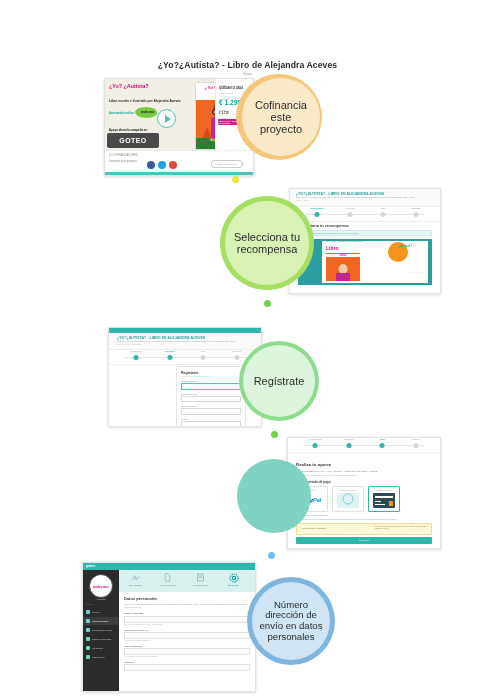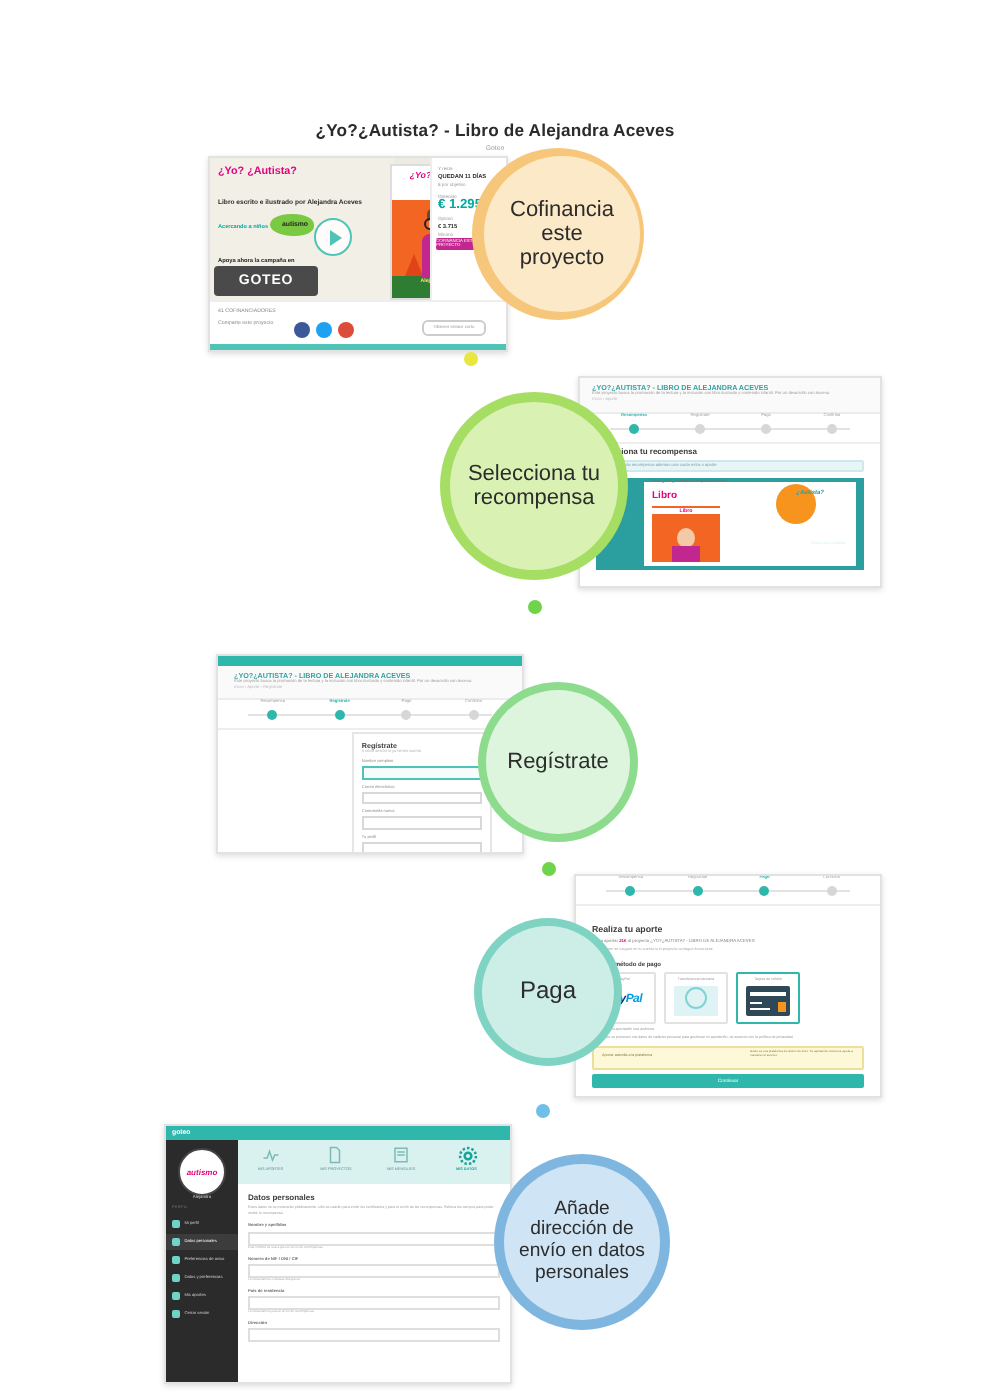--- a/index.html
+++ b/index.html
@@ -495,27 +495,24 @@
   <div class="circle" style="left:225px;top:201px;width:84px;height:84px;background:#d9f2b4;font-size:11px">
     <span>Selecciona tu recompensa</span>
   </div>
 
   <div class="c-ring" style="left:239px;top:341px;width:80px;height:80px;background:#8ddb8d"></div>
   <div class="circle" style="left:243px;top:345px;width:72px;height:72px;background:#ddf5dd;font-size:11px">
     <span>Regístrate</span>
   </div>
 
   <div class="c-ring" style="left:237px;top:459px;width:74px;height:74px;background:#7fd3c3"></div>
-  <div class="circle" style="left:241px;top:463px;width:66px;height:66px;background:#cdeee6;font-size:12px">
-    <span>Paga</span>
-  </div>
 
   <div class="c-ring" style="left:247px;top:577px;width:88px;height:88px;background:#7fb6e0"></div>
   <div class="circle" style="left:252px;top:582px;width:78px;height:78px;background:#cfe4f5;font-size:9.6px">
-    <span>Añade dirección de envío en datos personales</span>
+    <span>Número dirección de envío en datos personales</span>
   </div>
 
   <div class="dot" style="left:232px;top:176px;width:7px;height:7px;background:#e8e63f"></div>
   <div class="dot" style="left:264px;top:300px;width:7px;height:7px;background:#6fd44a"></div>
   <div class="dot" style="left:271px;top:431px;width:7px;height:7px;background:#6fd44a"></div>
   <div class="dot" style="left:268px;top:552px;width:7px;height:7px;background:#6fbfe8"></div>
 
 </div>
 
 </body></html>

